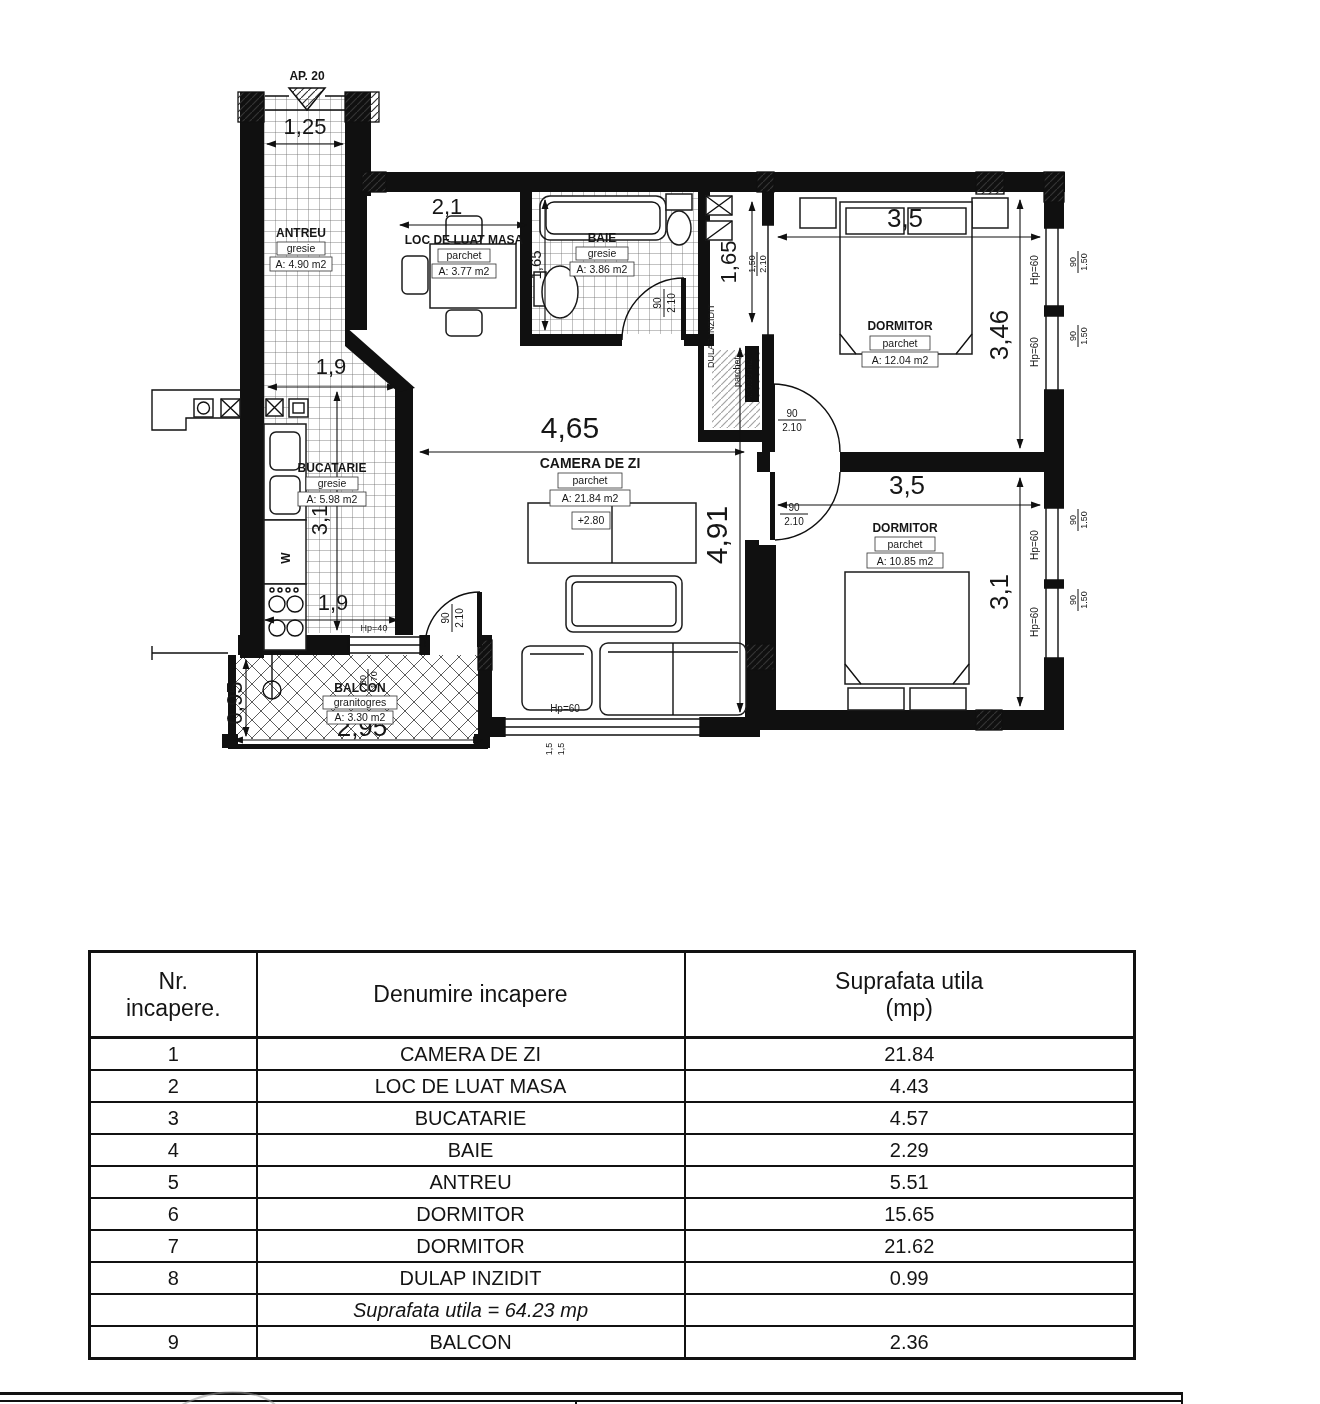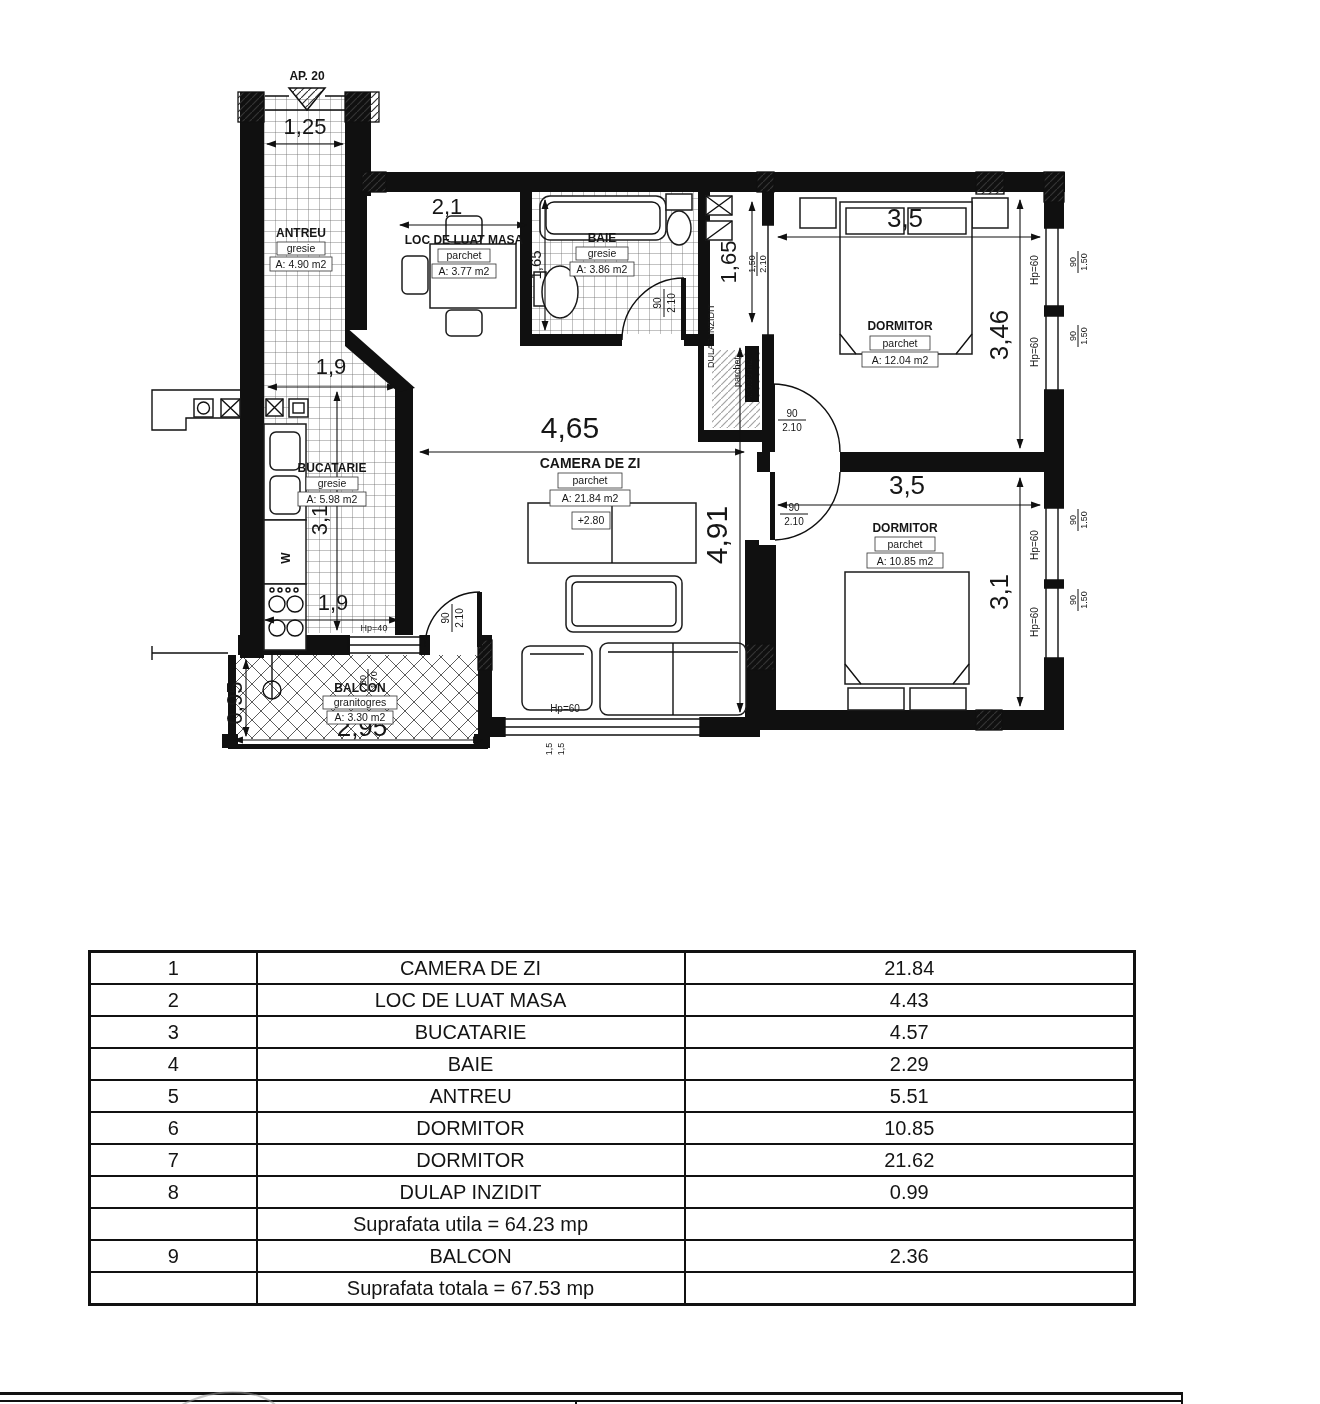--- a/index.html
+++ b/index.html
@@ -20,21 +20,21 @@
   .frl{stroke:#101010;stroke-width:1;}
   .lbox{fill:#fff;stroke:#333;stroke-width:0.8;}
   .pier{fill:url(#hatch);stroke:#101010;stroke-width:1.3;}
   
   .tbl{position:absolute;left:88px;top:950px;width:1045px;border-collapse:collapse;
        table-layout:fixed;}
   .tbl td{border:2px solid #111;text-align:center;vertical-align:middle;
           font-size:20px;height:30px;padding:0;}
   .tbl tr.hdr td{height:83px;font-size:23px;border-bottom:3px solid #111;}
   .tbl{border:3px solid #111;}
-  .sum{font-size:21px;}
+  .sum{font-size:21px;font-style:italic;}
   .nextbox-line{position:absolute;background:#111;}
   .stamp{position:absolute;left:160px;top:1392px;width:120px;height:64px;
          border:2px solid #9a9a9a;border-radius:50%;transform:rotate(-8deg);opacity:.55;}
 </style>
 </head>
 <body>
 
 <svg width="1320" height="910" viewBox="0 0 1320 910" style="position:absolute;left:0;top:0">
   <defs>
     <pattern id="tile" width="11" height="11" patternUnits="userSpaceOnUse">
@@ -436,20 +436,31 @@
   </g>
 </svg>
 
 <table class="tbl">
   <colgroup>
       <col style="width:167px">
       <col style="width:428px">
       <col style="width:450px">
     </colgroup>
   <tbody>
+      <tr class="hdr">
+    <td>
+      <div>Nr.</div>
+          <div>incapere.</div>
+        </td>
+    <td>Denumire incapere</td>
+    <td>
+      <div>Suprafata utila</div>
+          <div>(mp)</div>
+        </td>
+  </tr>
   <tr>
     <td>1</td>
         <td>CAMERA DE ZI</td>
         <td>21.84</td>
       </tr>
   <tr>
     <td>2</td>
         <td>LOC DE LUAT MASA</td>
         <td>4.43</td>
       </tr>
@@ -464,46 +475,41 @@
         <td>2.29</td>
       </tr>
   <tr>
     <td>5</td>
         <td>ANTREU</td>
         <td>5.51</td>
       </tr>
   <tr>
     <td>6</td>
         <td>DORMITOR</td>
-        <td>10.85</td>
+        <td>15.65</td>
       </tr>
   <tr>
     <td>7</td>
         <td>DORMITOR</td>
         <td>21.62</td>
       </tr>
   <tr>
     <td>8</td>
         <td>DULAP INZIDIT</td>
         <td>0.99</td>
       </tr>
   <tr>
     <td></td>
         <td class="sum">Suprafata utila = 64.23 mp</td>
         <td></td>
       </tr>
   <tr>
     <td>9</td>
         <td>BALCON</td>
         <td>2.36</td>
-      </tr>
-  <tr>
-    <td></td>
-        <td class="sum">Suprafata totala = 67.53 mp</td>
-        <td></td>
       </tr>
 </tbody>
   </table>
 
 <div>
   <div class="nextbox-line" style="left:0;top:1392px;width:1183px;height:3px;"></div>
   <div class="nextbox-line" style="left:0;top:1400px;width:1183px;height:2px;"></div>
   <div class="nextbox-line" style="left:575px;top:1400px;width:2px;height:4px;"></div>
   <div class="nextbox-line" style="left:1181px;top:1392px;width:2px;height:12px;"></div>
   <div class="stamp"></div>

